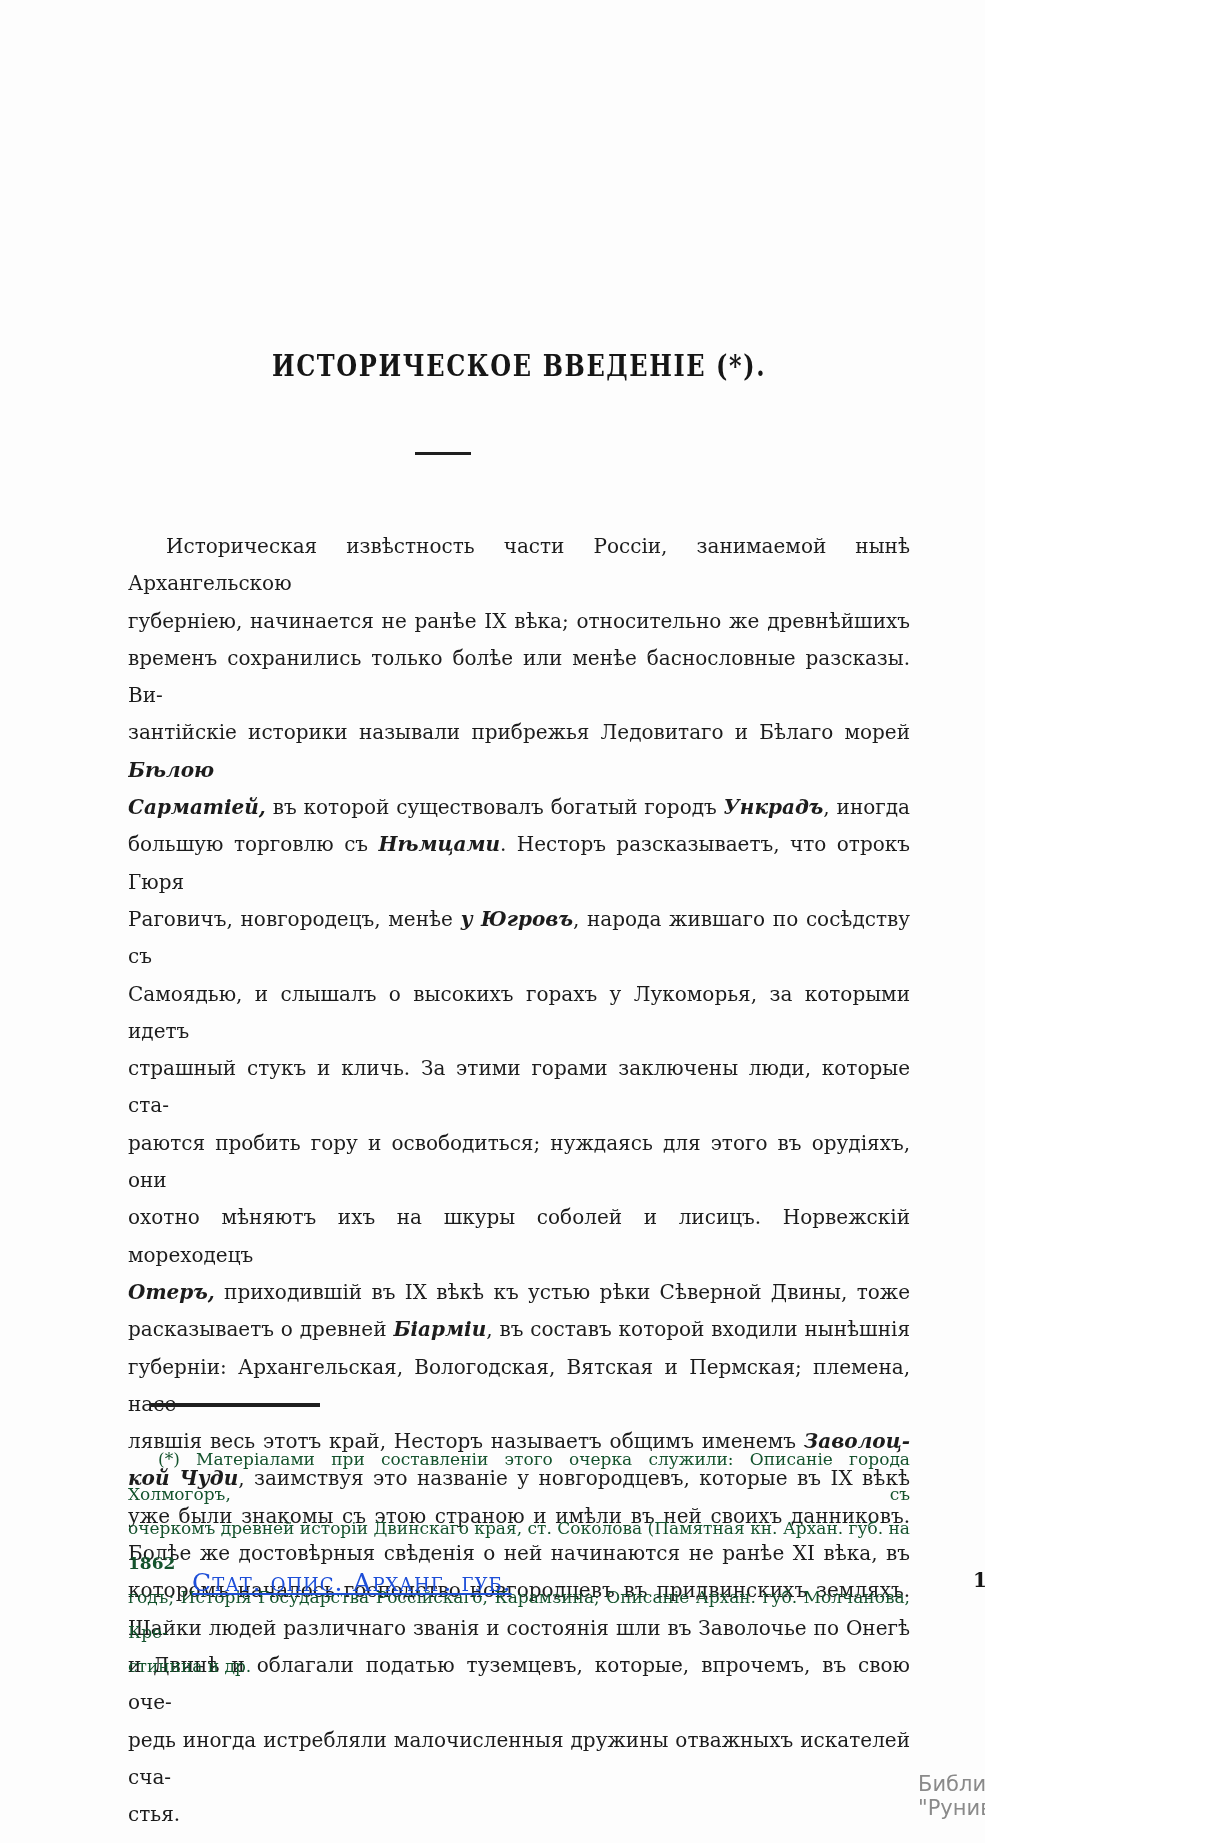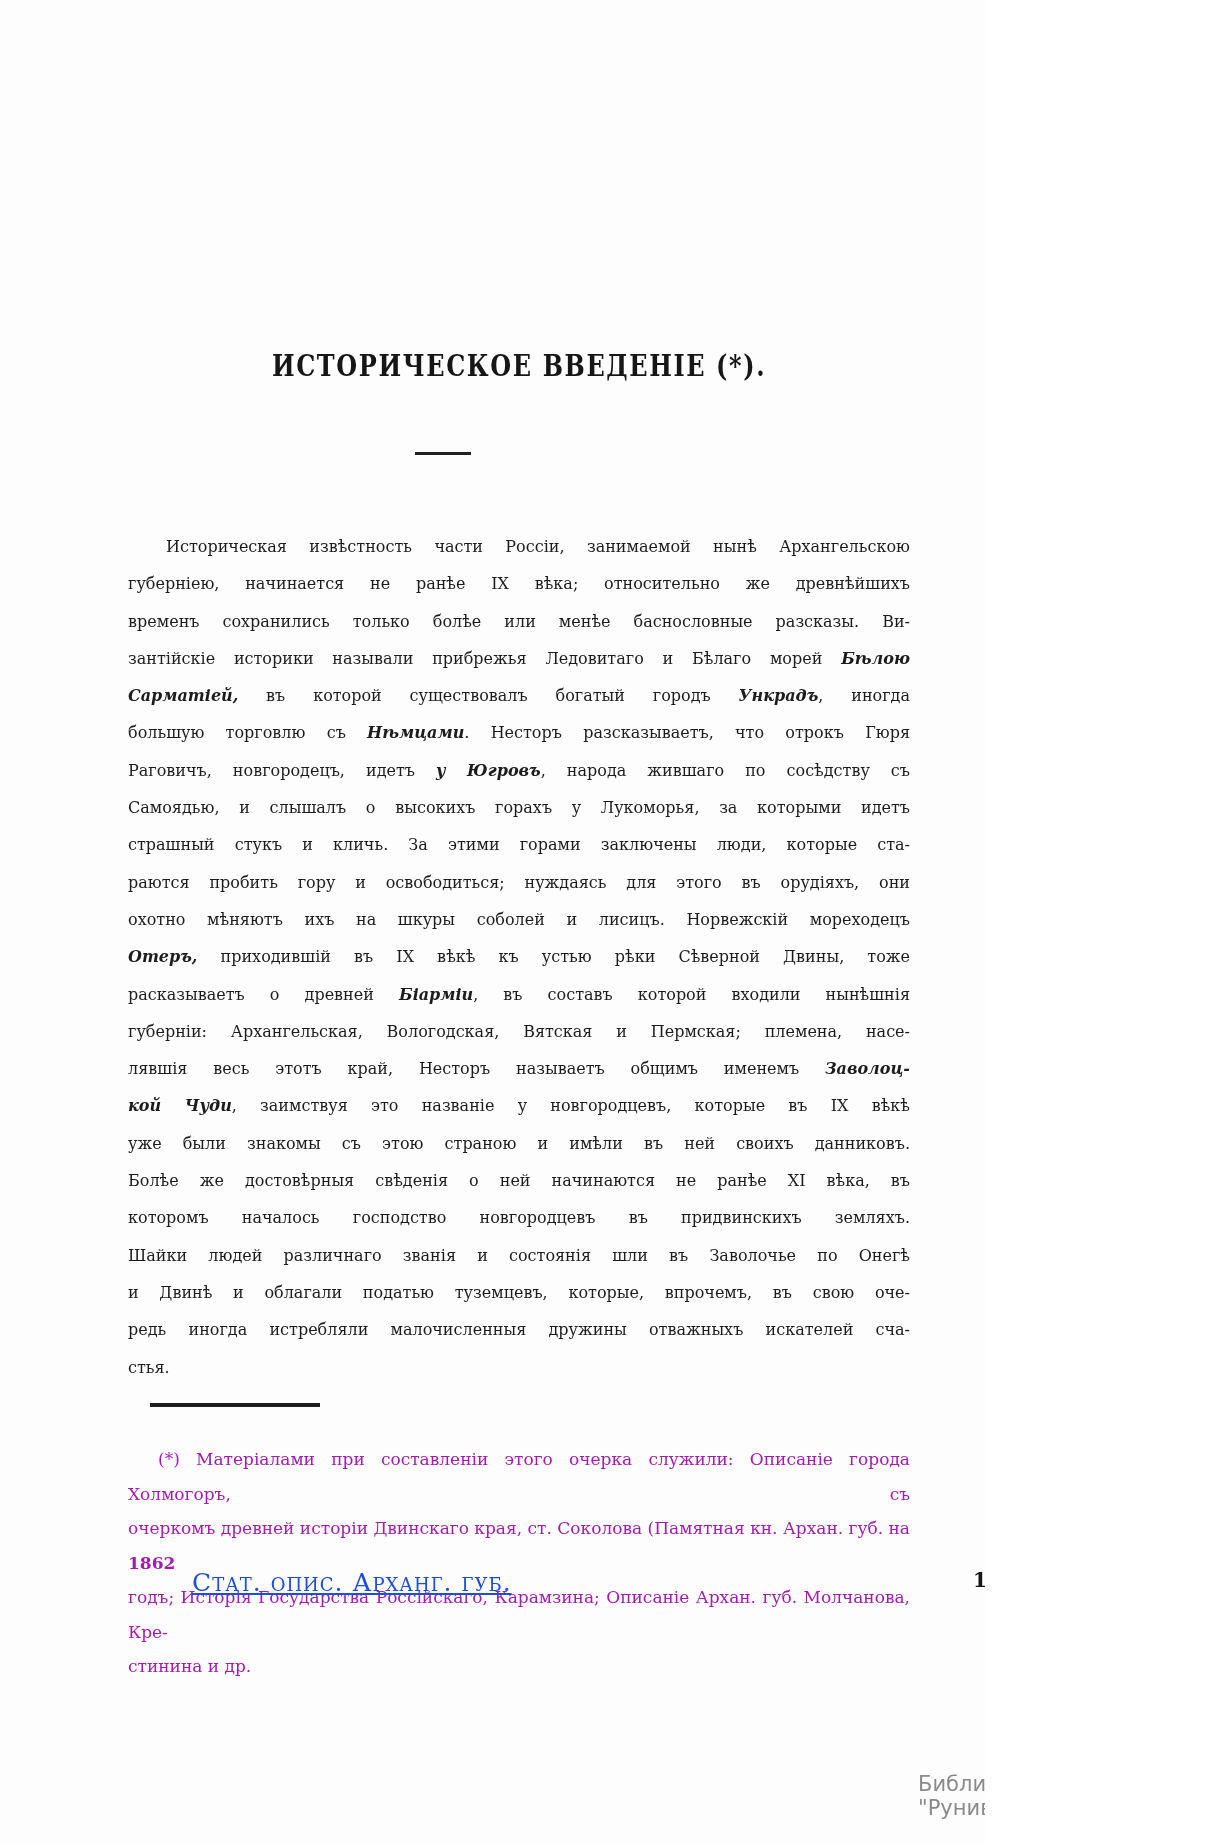--- a/index.html
+++ b/index.html
@@ -29,21 +29,21 @@
   }
   .title-divider {
     position: absolute;
     top: 452px; left: 415px;
     width: 56px; height: 3px;
     background: #1f1f1f;
   }
   .body-text {
     position: absolute;
     top: 528px; left: 128px; width: 782px;
-    font-size: 16px;
+    font-size: 20px;
     line-height: 37.3px;
     color: #1c1c1c;
   }
   .body-text .tline:first-child { text-indent: 38px; }
   .tline {
     text-align: justify;
     text-align-last: justify;
     white-space: normal;
     overflow: hidden;
   }
@@ -54,21 +54,21 @@
     position: absolute;
     top: 1403px; left: 150px;
     width: 170px; height: 4px;
     background: #1f1f1f;
   }
   .footnote {
     position: absolute;
     top: 1442px; left: 128px; width: 782px;
     font-size: 17px;
     line-height: 34.5px;
-    color: #a21caf;
+    color: #14532d;
   }
   .footnote .tline:first-child { text-indent: 30px; }
   .footer-row {
     position: absolute;
     top: 1568px; left: 128px; width: 782px;
     height: 30px;
   }
   .signature {
     position: absolute;
     left: 64px; top: 0;
@@ -102,21 +102,21 @@
 
   <div class="title-divider"></div>
 
   <div class="body-text">
       <div class="tline"><span>Историческая извѣстность части Россіи, занимаемой нынѣ Архангельскою</span></div>
       <div class="tline"><span>губерніею, начинается не ранѣе IX вѣка; относительно же древнѣйшихъ</span></div>
       <div class="tline"><span>временъ сохранились только болѣе или менѣе баснословные разсказы. Ви-</span></div>
       <div class="tline"><span>зантійскіе историки называли прибрежья Ледовитаго и Бѣлаго морей </span><span class="emph">Бѣлою</span></div>
       <div class="tline"><span class="emph">Сарматіей,</span><span> въ которой существовалъ богатый городъ </span><span class="emph">Ункрадъ</span><span>, иногда</span></div>
       <div class="tline"><span>большую торговлю съ </span><span class="emph">Нѣмцами</span><span>. Несторъ разсказываетъ, что отрокъ Гюря</span></div>
-      <div class="tline"><span>Раговичъ, новгородецъ, идетъ </span><span class="emph">у Югровъ</span><span>, народа жившаго по сосѣдству съ</span></div>
+      <div class="tline"><span>Раговичъ, новгородецъ, менѣе </span><span class="emph">у Югровъ</span><span>, народа жившаго по сосѣдству съ</span></div>
       <div class="tline"><span>Самоядью, и слышалъ о высокихъ горахъ у Лукоморья, за которыми идетъ</span></div>
       <div class="tline"><span>страшный стукъ и кличь. За этими горами заключены люди, которые ста-</span></div>
       <div class="tline"><span>раются пробить гору и освободиться; нуждаясь для этого въ орудіяхъ, они</span></div>
       <div class="tline"><span>охотно мѣняютъ ихъ на шкуры соболей и лисицъ. Норвежскій мореходецъ</span></div>
       <div class="tline"><span class="emph">Отеръ,</span><span> приходившій въ IX вѣкѣ къ устью рѣки Сѣверной Двины, тоже</span></div>
       <div class="tline"><span>расказываетъ о древней </span><span class="emph">Біарміи</span><span>, въ составъ которой входили нынѣшнія</span></div>
       <div class="tline"><span>губерніи: Архангельская, Вологодская, Вятская и Пермская; племена, насе-</span></div>
       <div class="tline"><span>лявшія весь этотъ край, Несторъ называетъ общимъ именемъ </span><span class="emph">Заволоц-</span></div>
       <div class="tline"><span class="emph">кой Чуди</span><span>, заимствуя это названіе у новгородцевъ, которые въ IX вѣкѣ</span></div>
       <div class="tline"><span>уже были знакомы съ этою страною и имѣли въ ней своихъ данниковъ.</span></div>

